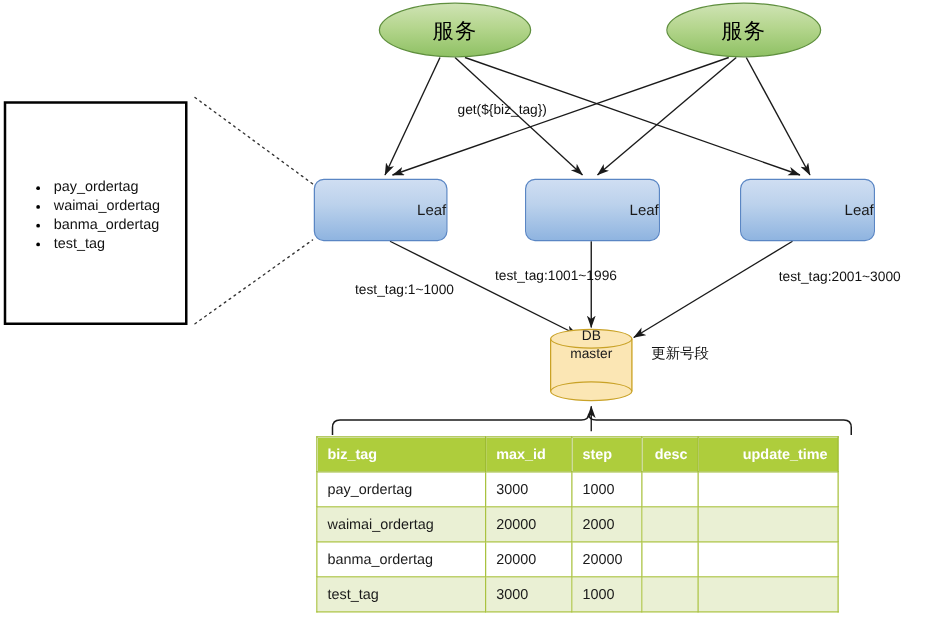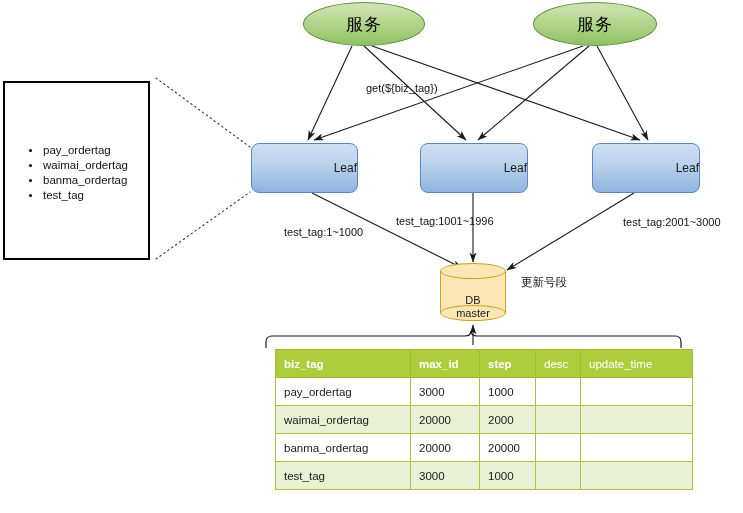--- a/index.html
+++ b/index.html
@@ -83,21 +83,21 @@
   }
   .db-top { top: 0; }
   .db-bottom { bottom: 0; }
   .db-text {
     position: absolute;
     left: 0; top: 0;
     width: 100%; height: 100%;
     display: flex;
     flex-direction: column;
     align-items: center;
-    justify-content: flex-end;
+    justify-content: flex-start;
     font-size: 11px;
     color: #1a1a1a;
     line-height: 1.25;
   }
 
   
   .taglist-box {
     position: absolute;
     border: 2px solid #000000;
     background: #ffffff;
@@ -153,21 +153,21 @@
     overflow: hidden;
     white-space: nowrap;
   }
   .db-table thead th {
     background: #aecd3c;
     color: #ffffff;
     height: 28px;
     border-color: #9dbb33;
   }
   .db-table thead th.bold { font-weight: bold; }
-  .db-table thead th.light { font-weight: normal; }
+  .db-table thead th.light { font-weight: bold; text-align: right; }
   .db-table tbody td {
     height: 28px;
     color: #1a1a1a;
     font-weight: normal;
   }
   .db-table tbody tr.odd td { background: #ffffff; }
   .db-table tbody tr.even td { background: #eaf0d4; }
 </style>
 </head>
 <body>
@@ -250,21 +250,21 @@
   <div class="edge-label" style="left:366px; top:82px;">get(${biz_tag})</div>
 
   <div class="edge-label" style="left:268px; top:226px;padding-left:16px;">test_tag:1~1000</div>
 
   <div class="edge-label" style="left:396px; top:215px;">test_tag:1001~1996</div>
 
   <div class="edge-label" style="left:623px; top:216px;">test_tag:2001~3000</div>
 
   <div class="edge-label cjk" style="left:521px; top:235px;margin-top:40px;">更新号段</div>
 
-  <table class="db-table" style="left:275px; top:349px; width:417px;border-radius:28px;">
+  <table class="db-table" style="left:253px; top:349px; width:417px;border-radius:28px;">
     <colgroup>
       <col style="width:135px">
       <col style="width:69px">
       <col style="width:56px">
       <col style="width:45px">
       <col style="width:112px">
     </colgroup>
     <thead>
       <tr>
         <th class="bold">biz_tag</th>

